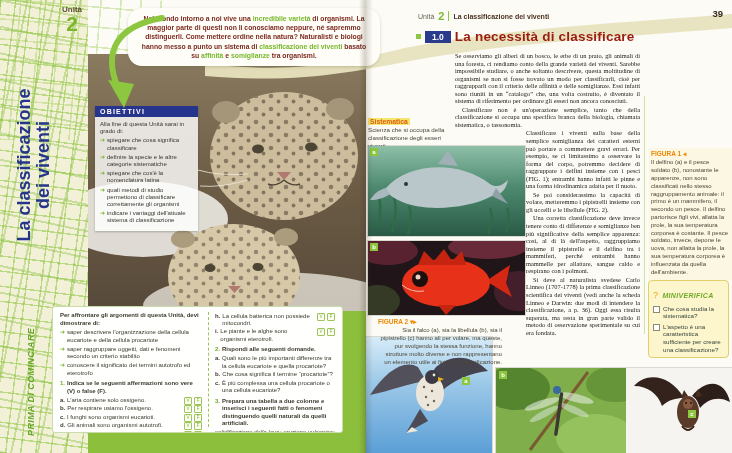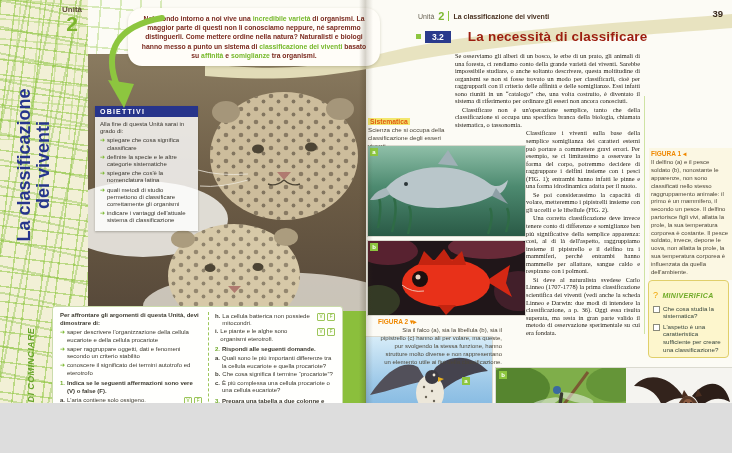--- a/index.html
+++ b/index.html
@@ -1,16 +1,16 @@
 <!DOCTYPE html>
 <html><head>
 <meta charset="utf-8">
 <style>
   html,body{margin:0;padding:0;background:#ddd;}
-  #spread{position:relative;width:732px;height:403px;margin:0 auto;overflow:hidden;
+  #spread{position:relative;width:732px;height:453px;margin:0 auto;overflow:hidden;
     background:#fcfbf5;font-family:"Liberation Sans",sans-serif;}
   .page{position:absolute;top:0;height:453px;width:366px;background:#fcfbf5;}
   #page-left{left:0;}
   #page-right{left:366px;}
 
   
   .pattern-strip{position:absolute;left:0;top:0;width:88px;height:453px;background-color:#f2f0d6;
     background-image:
       repeating-linear-gradient(7deg,rgba(141,198,63,.55) 0 1.4px,transparent 1.4px 15px),
       repeating-linear-gradient(97deg,rgba(141,198,63,.55) 0 1.4px,transparent 1.4px 15px),
@@ -70,21 +70,21 @@
   
   .r-header{position:absolute;left:52px;top:10px;display:flex;align-items:center;gap:4px;z-index:3;}
   .r-unit-word{font-size:7px;color:#6b6456;}
   .r-unit-num{font-size:11px;font-weight:bold;color:#7ab82e;}
   .r-divider{width:1px;height:10px;background:#8dc63f;}
   .r-breadcrumb{font-size:7px;font-weight:bold;color:#4a3222;}
   .r-pagenum{position:absolute;right:9px;top:8px;font-size:9.5px;font-weight:bold;color:#38281c;z-index:3;}
   .section-head{position:absolute;left:50px;top:29px;display:flex;align-items:center;gap:4px;z-index:3;}
   .section-square{width:5px;height:5px;background:#8dc63f;}
   .section-numbox{background:#2a3a8c;color:#fff;font-size:8.5px;font-weight:bold;padding:1px 7px;}
-  .section-title{font-size:13.5px;font-weight:bold;color:#9c1d0f;letter-spacing:.2px;margin-left:13px;}
+  .section-title{font-size:13.5px;font-weight:bold;color:#9c1d0f;letter-spacing:.2px;}
   .bodytext{position:absolute;left:89px;top:52px;width:185px;height:316px;z-index:1;
     font-family:"Liberation Serif",serif;font-size:6.4px;line-height:1.18;color:#262119;
     text-align:justify;overflow:hidden;}
   .bodytext p{margin:0 0 1px;}
   .bodytext p + p{text-indent:7px;}
   .wrap-spacer{float:left;width:71px;height:231px;}
   .margin-note{position:absolute;left:2px;top:118px;width:80px;z-index:2;font-size:6.2px;
     line-height:1.25;color:#4a4438;}
   .margin-term{font-size:6.8px;font-weight:bold;color:#e05a10;background:#f3e76e;padding:0 2px;}
   .fig{position:absolute;z-index:2;box-shadow:0 0 0 1px rgba(120,120,100,.25);}
@@ -331,21 +331,21 @@
     <div class="r-header">
       <span class="r-unit-word">Unità</span>
       <span class="r-unit-num">2</span>
       <span class="r-divider"></span>
       <span class="r-breadcrumb">La classificazione dei viventi</span>
     </div>
     <div class="r-pagenum">39</div>
 
     <div class="section-head">
       <span class="section-square"></span>
-      <span class="section-numbox">3.2</span>
+      <span class="section-numbox">1.0</span>
       <span class="section-title">La necessità di classificare</span>
     </div>
 
     <div class="bodytext">
       <div style="display:contents">
         <p>Se osserviamo gli alberi di un bosco, le erbe di un prato, gli animali di una foresta, ci rendiamo conto della grande varietà dei viventi. Sarebbe impossibile studiare, o anche soltanto descrivere, questa moltitudine di organismi se non si fosse trovato un modo per classificarli, cioè per raggrupparli con il criterio delle affinità e delle somiglianze. Essi infatti sono riuniti in un “catalogo” che, una volta costruito, è diventato il sistema di riferimento per ordinare gli esseri non ancora conosciuti.</p><p>Classificare non è un'operazione semplice, tanto che della classificazione si occupa una specifica branca della biologia, chiamata sistematica, o tassonomia.</p>
       </div>
       <div class="wrap-spacer"></div>
       <div style="display:contents">
         <p>Classificare i viventi sulla base della semplice somiglianza dei caratteri esterni può portare a commettere gravi errori. Per esempio, se ci limitassimo a osservare la forma del corpo, potremmo decidere di raggruppare i delfini insieme con i pesci (FIG. 1); entrambi hanno infatti le pinne e una forma idrodinamica adatta per il nuoto.</p><p>Se poi considerassimo la capacità di volare, metteremmo i pipistrelli insieme con gli uccelli e le libellule (FIG. 2).</p><p>Una corretta classificazione deve invece tenere conto di differenze e somiglianze ben più significative della semplice apparenza: così, al di là dell'aspetto, raggruppiamo insieme il pipistrello e il delfino tra i mammiferi, perché entrambi hanno mammelle per allattare, sangue caldo e respirano con i polmoni.</p><p>Si deve al naturalista svedese Carlo Linneo (1707-1778) la prima classificazione scientifica dei viventi (vedi anche la scheda Linneo e Darwin: due modi di intendere la classificazione, a p. 36). Oggi essa risulta superata, ma resta in gran parte valido il metodo di osservazione sperimentale su cui era fondata.</p>

